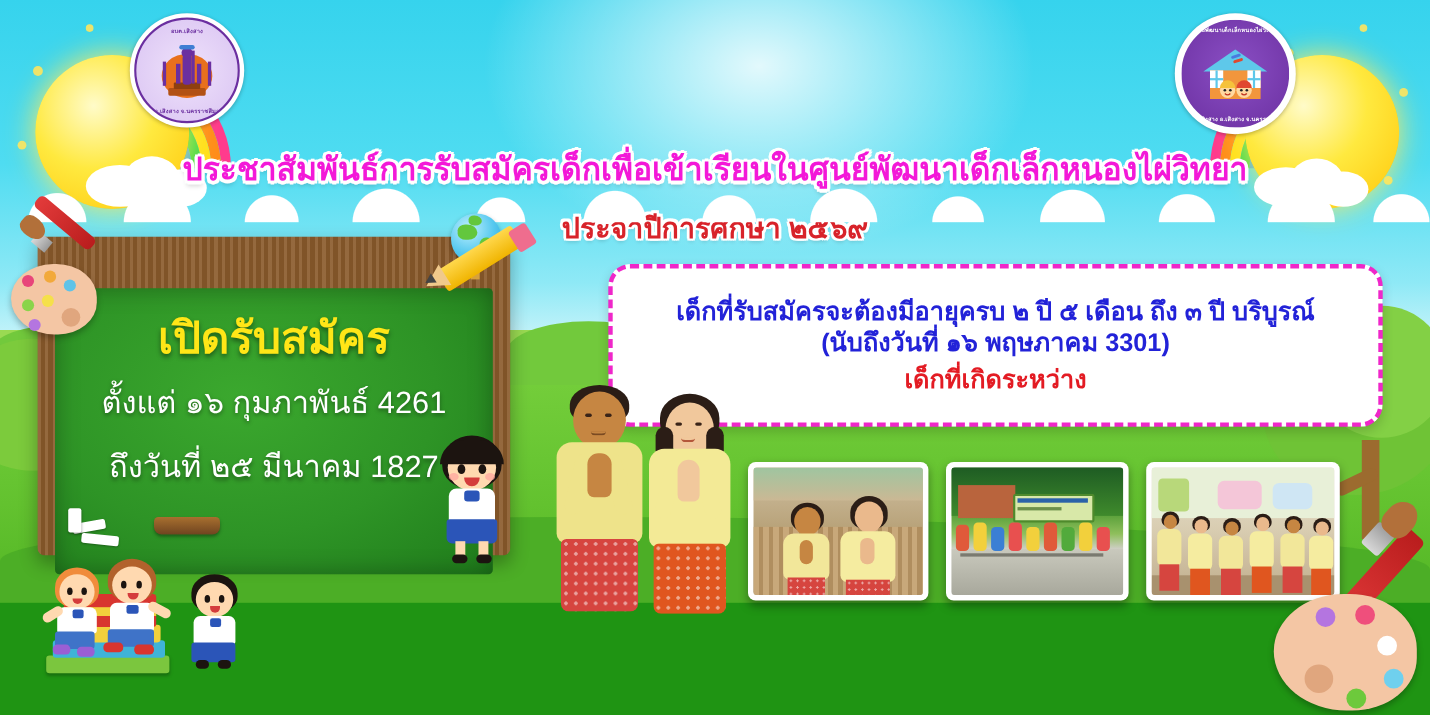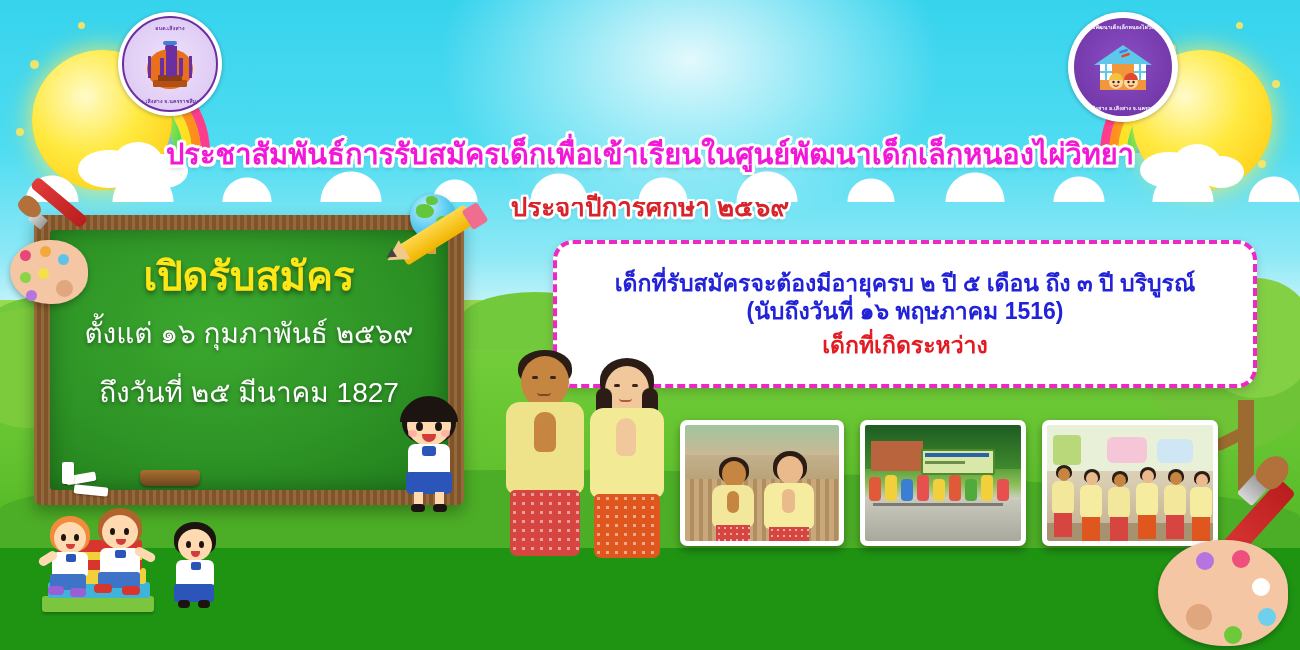--- a/index.html
+++ b/index.html
@@ -74,21 +74,21 @@
   .tree-canopy{position:absolute;border-radius:50%;}
   .tree-trunk{position:absolute;background:#9c6b2f;}
   
   #chalkboard{position:absolute;left:34px;top:215px;width:430px;height:290px;
      background:#8a5a2b;border-radius:7px;padding:15px 16px;
      box-shadow:0 7px 16px rgba(0,0,0,.30);
      background-image:repeating-linear-gradient(90deg,rgba(255,255,255,.09) 0 3px,rgba(0,0,0,.07) 3px 7px);}
   .board-face{width:100%;height:100%;border-radius:4px;
      background:radial-gradient(ellipse at 42% 38%,#3ba82e 0%,#2e9426 55%,#1f7c1b 100%);
      box-shadow:inset 0 0 22px rgba(0,0,0,.30);
-     display:flex;flex-direction:column;align-items:center;padding-top:26px;}
+     display:flex;flex-direction:column;align-items:center;padding-top:26px;margin-top:32px;}
   #board-headline{font-size:40px;font-weight:bold;color:#ffe617;
      text-shadow:0 3px 5px rgba(0,0,0,.45);line-height:1;}
   .board-line{font-size:28px;color:#fff;margin-top:15px;text-shadow:0 2px 4px rgba(0,0,0,.4);white-space:nowrap;}
   .chalk{position:absolute;background:#fff;border-radius:2px;box-shadow:0 1px 2px rgba(0,0,0,.3);}
   .eraser{position:absolute;background:#8a5a2b;border-radius:4px 4px 7px 7px;
      background-image:linear-gradient(180deg,#a8702f,#6f4420);box-shadow:0 2px 3px rgba(0,0,0,.35);}
   
   #info-box{position:absolute;left:553px;top:240px;width:704px;height:148px;
      background:#fff;border:4px dashed #ef27c9;border-radius:20px;
      display:flex;flex-direction:column;align-items:center;justify-content:center;
@@ -278,21 +278,21 @@
     <div class="tree-trunk" style="left:1238px;top:400px;width:16px;height:90px;background:#9c6b2f;"></div>
     <div class="tree-trunk" style="left:1212px;top:432px;width:42px;height:12px;background:#9c6b2f;transform:rotate(-26deg);border-radius:6px;"></div>
   </div>
   <div>
     <div class="tree-canopy" style="left:-40px;top:308px;width:140px;height:120px;background:#7ccb3c;"></div>
   </div>
 
   <div id="chalkboard">
     <div class="board-face">
       <div id="board-headline">เปิดรับสมัคร</div>
-      <div class="board-line">ตั้งแต่ ๑๖ กุมภาพันธ์ ๒๕๖๙</div>
+      <div class="board-line">ตั้งแต่ ๑๖ กุมภาพันธ์ 4261</div>
       <div class="board-line">ถึงวันที่ ๒๕ มีนาคม 1827</div>
     </div>
   </div>
 
   <div class="eraser" style="left:140px;top:470px;width:60px;height:16px;"></div>
   <div class="chalk" style="left:66px;top:474px;width:30px;height:9px;transform:rotate(-10deg);"></div>
   <div class="chalk" style="left:74px;top:486px;width:34px;height:9px;transform:rotate(6deg);"></div>
   <div class="chalk" style="left:62px;top:462px;width:12px;height:22px;"></div>
 
   <div>
@@ -319,21 +319,21 @@
   </div>
   <div>
     <div class="pencil-body" style="left:396px;top:224px;width:80px;height:22px;transform:rotate(-32deg);border-radius:3px;"></div>
     <div style="position:absolute;left:386px;top:244px;width:0;height:0;border-top:11px solid transparent;border-bottom:11px solid transparent;border-right:20px solid #f0c98b;transform:rotate(-32deg);"></div>
     <div style="position:absolute;left:386px;top:250px;width:0;height:0;border-top:5px solid transparent;border-bottom:5px solid transparent;border-right:9px solid #444;transform:rotate(-32deg);"></div>
     <div style="position:absolute;left:466px;top:205px;width:18px;height:22px;background:#ef6d8e;border-radius:3px;transform:rotate(-32deg);"></div>
   </div>
 
   <div id="info-box">
     <div class="info-blue">เด็กที่รับสมัครจะต้องมีอายุครบ ๒ ปี ๕ เดือน ถึง ๓ ปี บริบูรณ์</div>
-    <div class="info-blue">(นับถึงวันที่ ๑๖ พฤษภาคม 1516)</div>
+    <div class="info-blue">(นับถึงวันที่ ๑๖ พฤษภาคม 3301)</div>
     <div class="info-red" style="margin-top:6px;">เด็กที่เกิดระหว่าง</div>
   </div>
 
   <div class="kid" style="left:492px;top:350px;width:105px;height:215px;">
     <div class="hair" style="left:26px;top:0;width:54px;height:36px;background:#2b1d16;"></div>
     <div class="head" style="left:29px;top:6px;width:48px;height:52px;background:#c68642;"></div>
     <div style="position:absolute;left:40px;top:26px;width:6px;height:3px;background:#3a2418;border-radius:2px;"></div>
     <div style="position:absolute;left:58px;top:26px;width:6px;height:3px;background:#3a2418;border-radius:2px;"></div>
     <div style="position:absolute;left:45px;top:42px;width:14px;height:4px;border-bottom:2px solid #7a4a22;border-radius:0 0 8px 8px;"></div>
     <div class="body" style="left:14px;top:52px;width:78px;height:92px;background:#eee38a;"></div>

